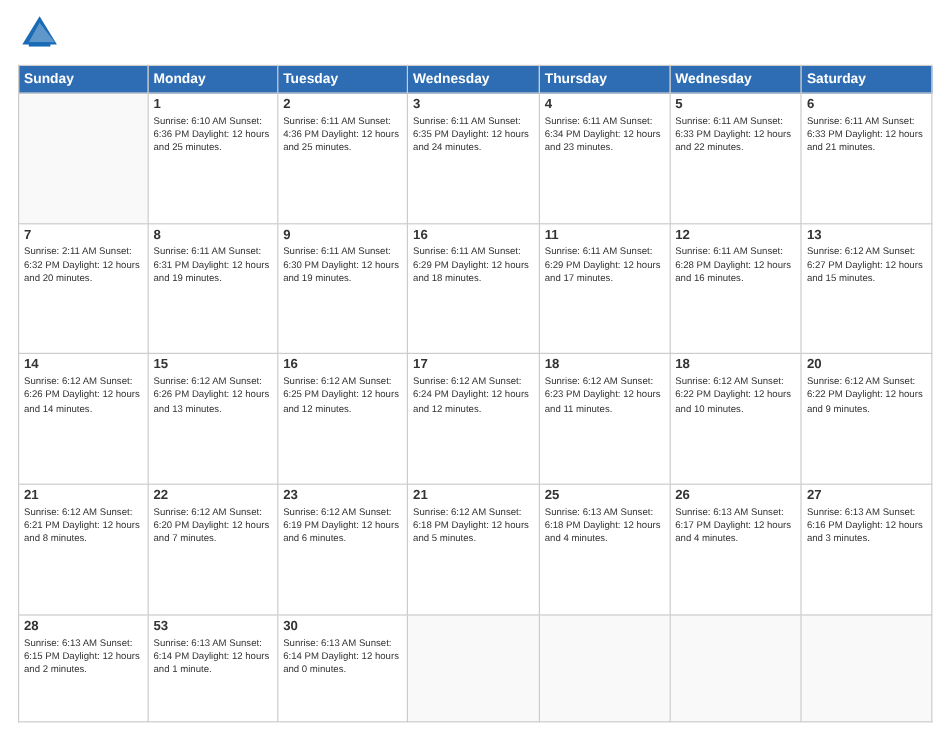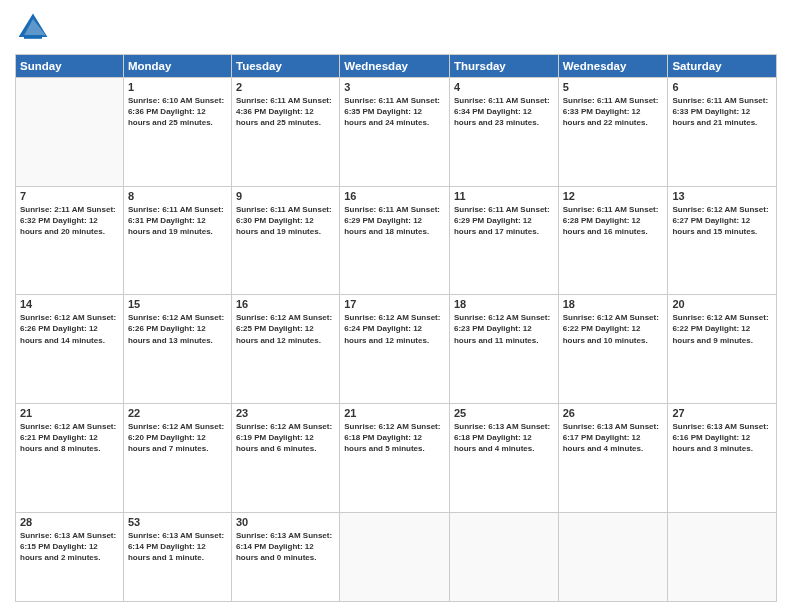--- a/index.html
+++ b/index.html
@@ -79,21 +79,20 @@
     .day-num {
       font-size: 11px;
       font-weight: bold;
       display: block;
       margin-bottom: 2px;
     }
     .day-info {
       font-size: 8px;
       line-height: 1.4;
       color: #333;
-      font-weight: bold;
     }
     .empty-cell {
       background: #f9f9f9;
     }
     .last-row td {
       height: 70px;
       margin-top: 28px;
     }
   </style>
 </head>

